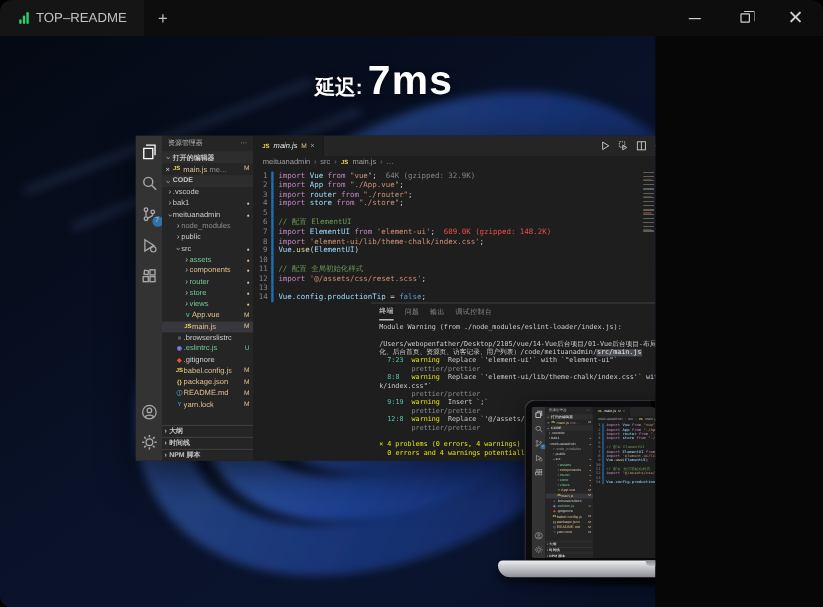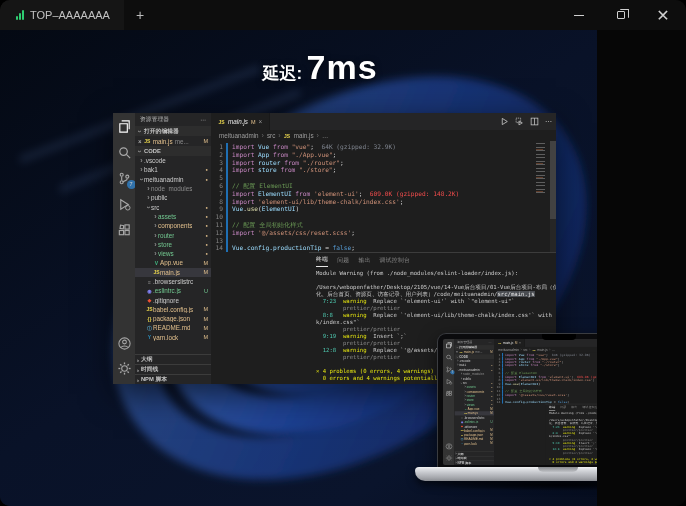--- a/index.html
+++ b/index.html
@@ -21,21 +21,21 @@
   .tab-quality .x { color:#9a9a9a; font-size:11px; cursor:pointer; }
   .newtab { color:#bdbdbd; font-size:14px; margin-left:12px; background:none; border:none; cursor:pointer; }
   .win-controls { position:absolute; right:6px; top:0; height:30px; display:flex; align-items:center; gap:8px; }
   .wc { width:34px; height:26px; display:flex; align-items:center; justify-content:center; color:#cfcfcf; }
   .wc .bar { width:10px; height:1px; background:#cfcfcf; }
   .wc .box { width:8px; height:8px; border:1px solid #cfcfcf; border-radius:1px; position:relative; }
   .wc .box:before { content:""; position:absolute; left:2px; top:-3px; width:8px; height:8px;
     border:1px solid #cfcfcf; border-left:none; border-bottom:none; border-radius:1px; }
 
   
-  .desktop { position:relative; width:597px; height:476px; overflow:hidden;
+  .desktop { position:relative; width:546px; height:476px; overflow:hidden;
     background:linear-gradient(125deg,#050a16 0%,#081126 35%,#0a142e 60%,#060d20 100%); }
   .wallpaper { position:absolute; left:0; top:0; }
 
   
   .latency { position:absolute; left:0; top:18px; width:640px; text-align:center; z-index:3;
     color:#fff; text-shadow:0 1px 6px rgba(0,0,0,.55); }
   .latency .lab { font-size:17px; font-weight:bold; vertical-align:baseline; }
   .latency .val { font-size:34px; font-weight:bold; letter-spacing:1px; }
 
   
@@ -131,21 +131,21 @@
 
 <div class="app">
 
   <div class="titlebar">
     <div class="tab-main">
       <span class="signal">
           <i></i>
           <i></i>
           <i></i>
         </span>
-      <span>TOP–AAAAAAA</span>
+      <span>TOP–README</span>
     </div>
     <button class="newtab">+</button>
     <div class="win-controls">
       <div class="wc">
           <div class="bar"></div>
         </div>
       <div class="wc">
           <div class="box"></div>
         </div>
       <div class="wc xg">✕</div>

